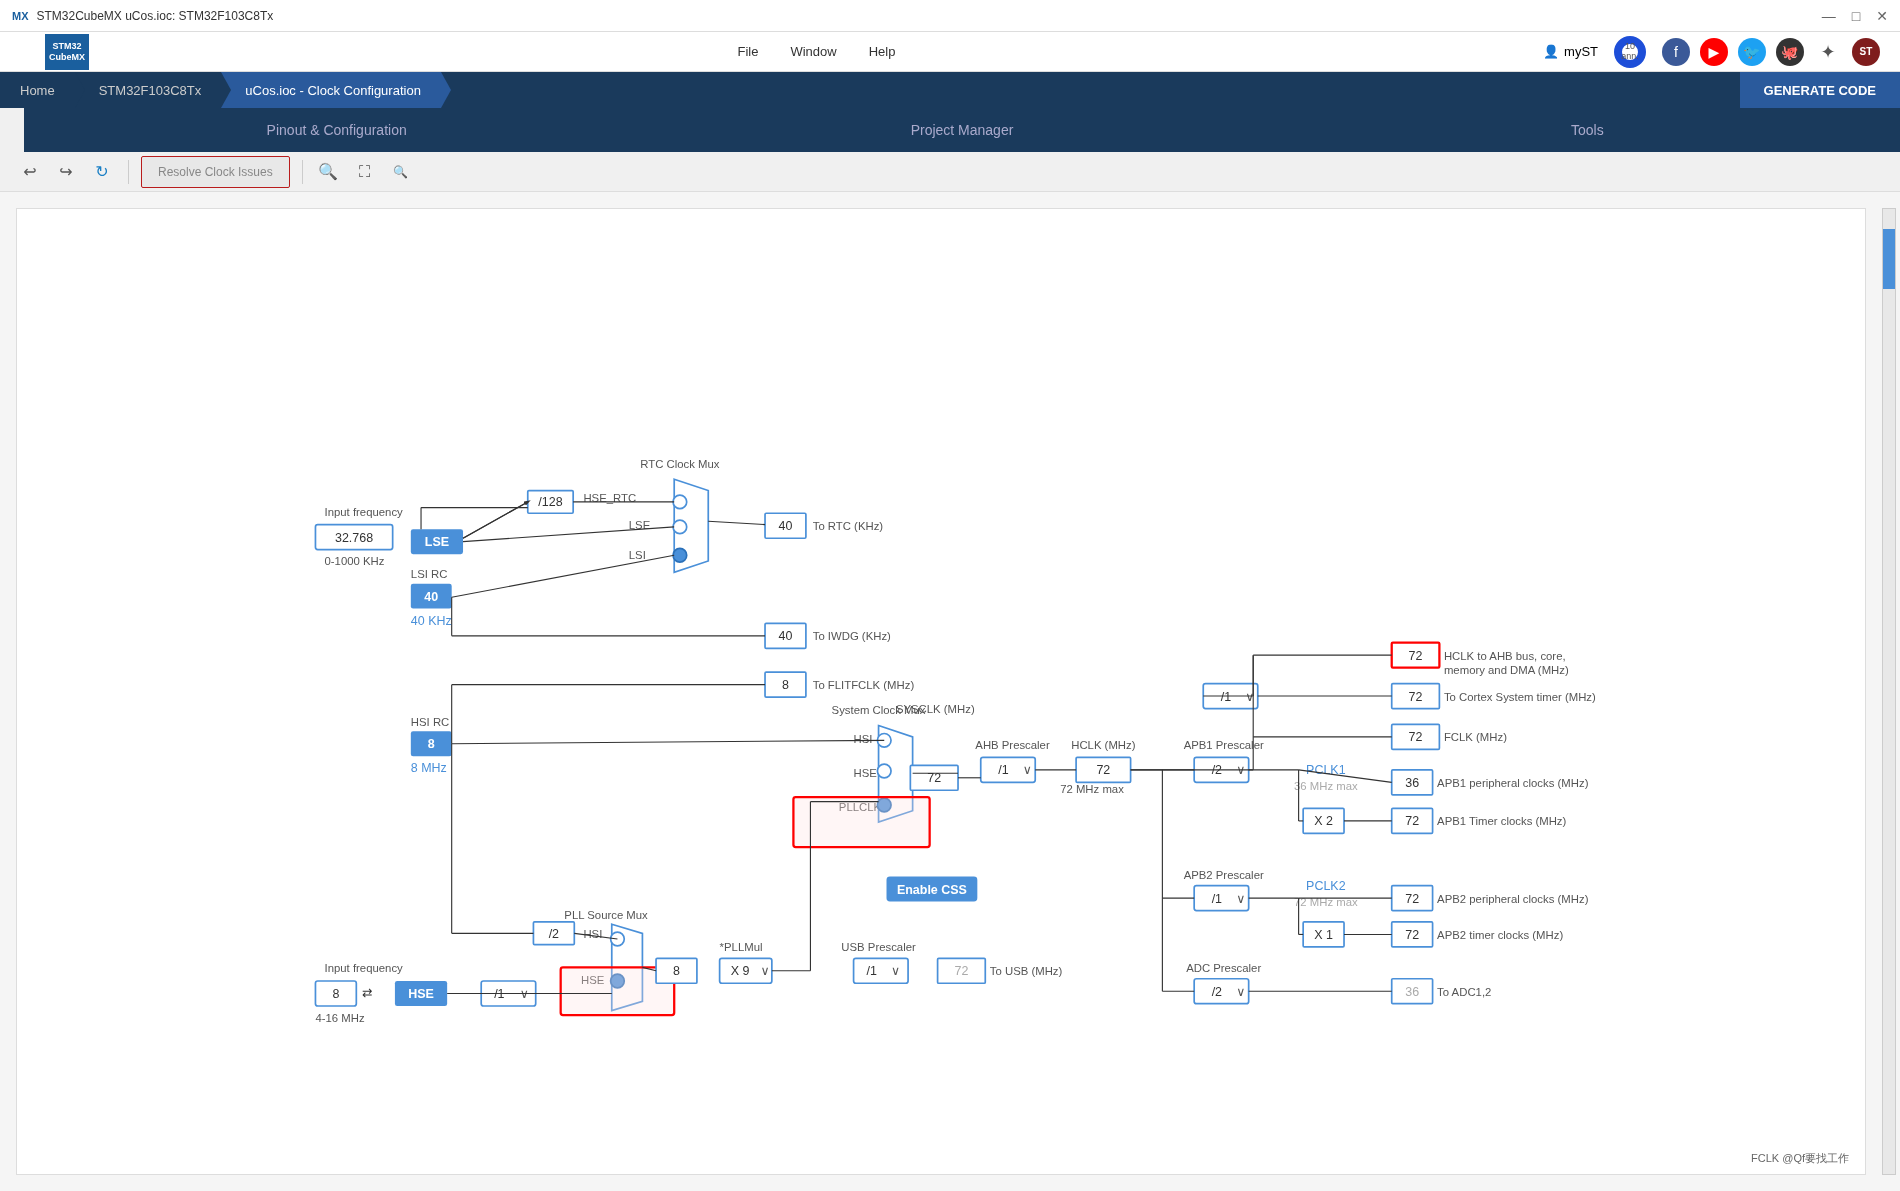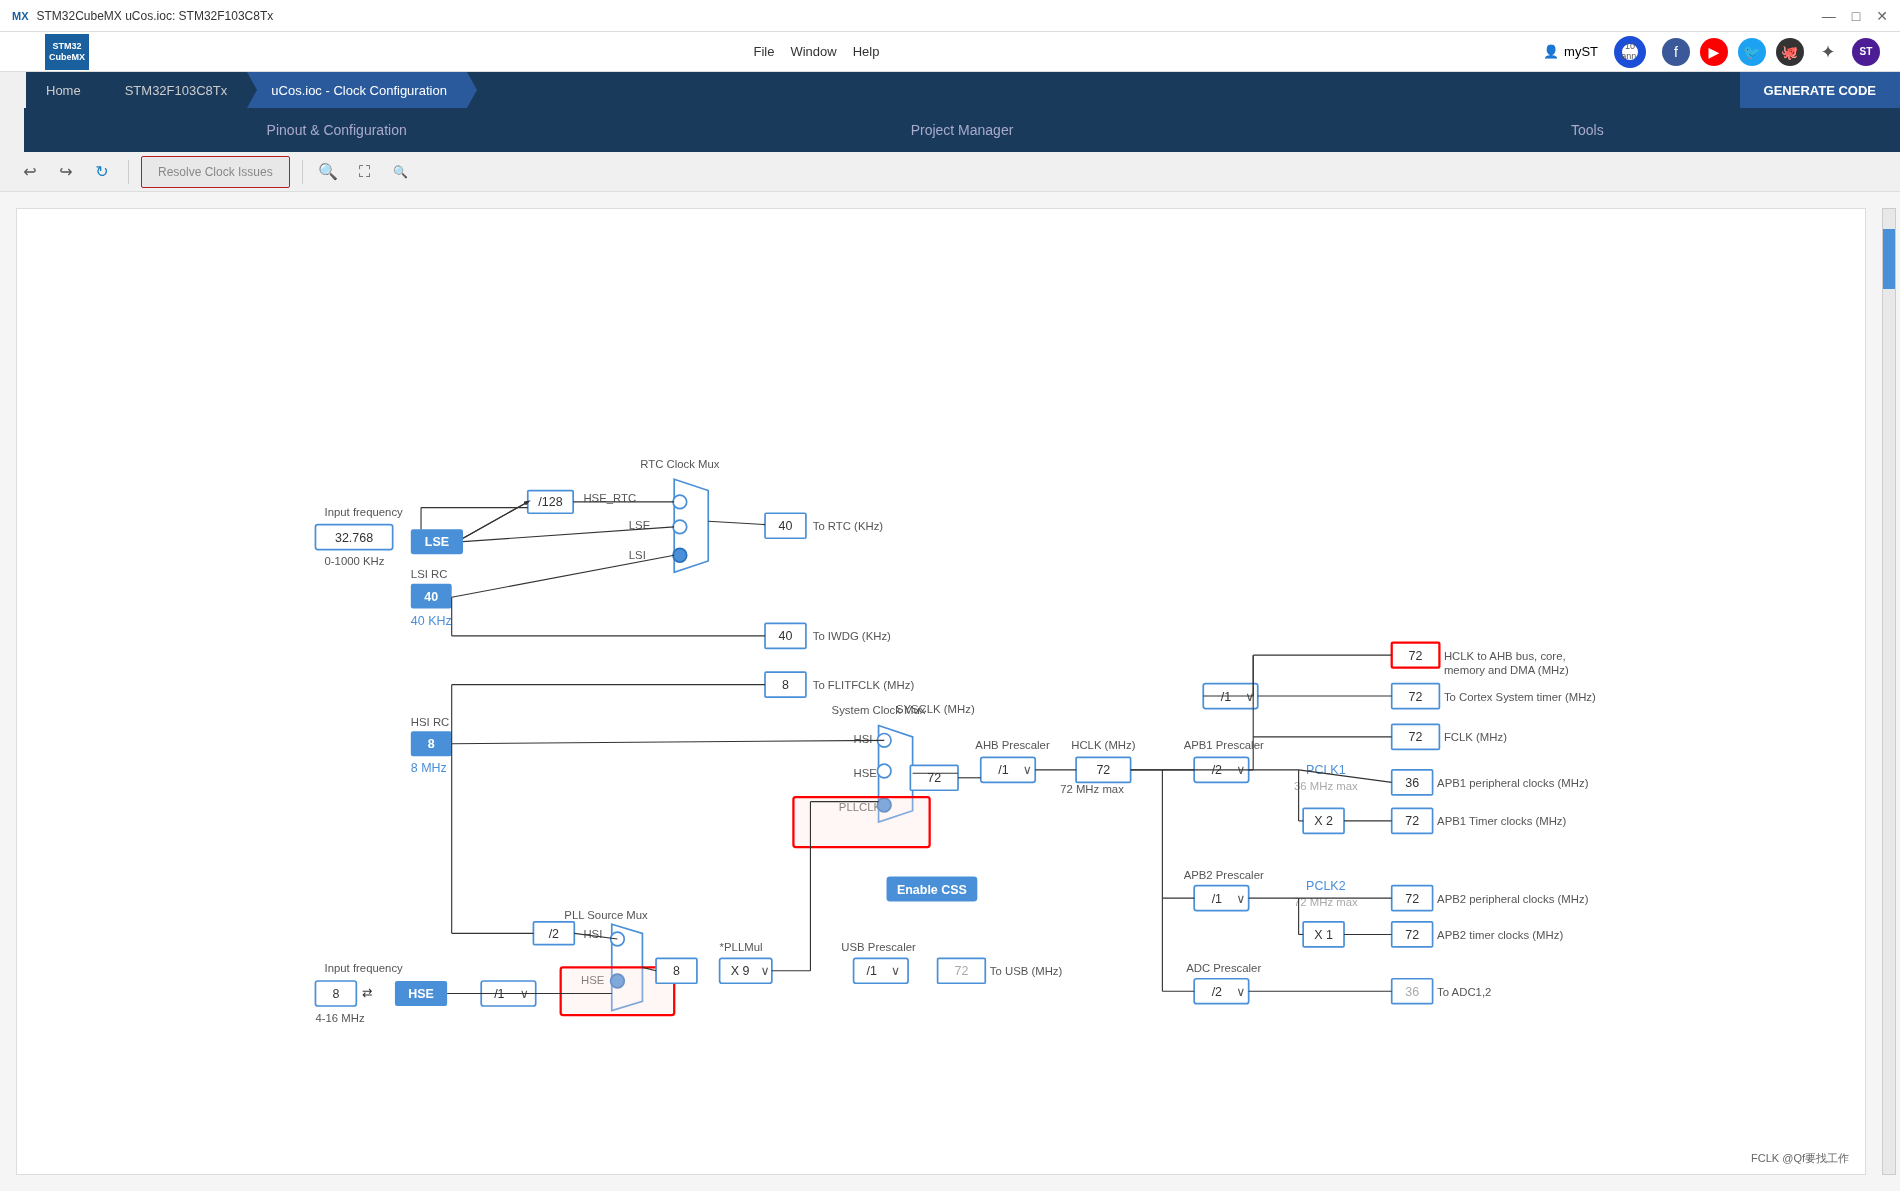--- a/index.html
+++ b/index.html
@@ -26,42 +26,41 @@
       background: #fff;
       height: 40px;
       display: flex;
       align-items: center;
       padding: 0 20px;
       border-bottom: 1px solid #ddd;
       gap: 40px;
     }
     .menubar-logo { display: flex; align-items: center; gap: 4px; margin-left: 25px; }
     .logo-box { background: #1a5f9e; color: white; width: 44px; height: 36px; display: flex; flex-direction: column; align-items: center; justify-content: center; font-size: 9px; font-weight: bold; line-height: 1.2; }
-    .menu-items { display: flex; gap: 16px; flex: 1; justify-content: center; }
+    .menu-items { display: flex; gap: 32px; flex: 1; justify-content: center; }
     .menu-item { color: #333; cursor: pointer; font-size: 13px; }
     .menu-right { display: flex; align-items: center; gap: 16px; margin-left: auto; }
     .myst-btn { display: flex; align-items: center; gap: 4px; font-size: 13px; }
     .social-icons { display: flex; gap: 10px; }
     .social-icon { width: 28px; height: 28px; border-radius: 50%; display: flex; align-items: center; justify-content: center; font-size: 14px; cursor: pointer; }
     .icon-fb { background: #3b5998; color: white; }
     .icon-yt { background: #ff0000; color: white; }
     .icon-tw { background: #1da1f2; color: white; }
     .icon-gh { background: #333; color: white; }
-    .icon-st-red { background: #4c1d95; color: white; font-size: 10px; font-weight: bold; padding: 2px 6px; }
+    .icon-st-red { background: #7f1d1d; color: white; font-size: 10px; font-weight: bold; padding: 2px 6px; }
     .version-badge { width: 32px; height: 32px; border-radius: 50%; border: 8px solid #1d4ed8; display: flex; align-items: center; justify-content: center; font-size: 9px; color: #555; text-align: center; line-height: 1.1; }
 
     
     .breadcrumb-bar {
       background: #1a3a5c;
       height: 36px;
       display: flex;
       align-items: center;
       justify-content: space-between;
       padding: 0 0 0 0;
-      margin-left: 26px;
     }
     .breadcrumbs { display: flex; align-items: center; height: 100%; }
     .breadcrumb-item {
       background: #1a3a5c;
       color: #ccc;
       padding: 0 20px;
       height: 100%;
       display: flex;
       align-items: center;
       font-size: 13px;

